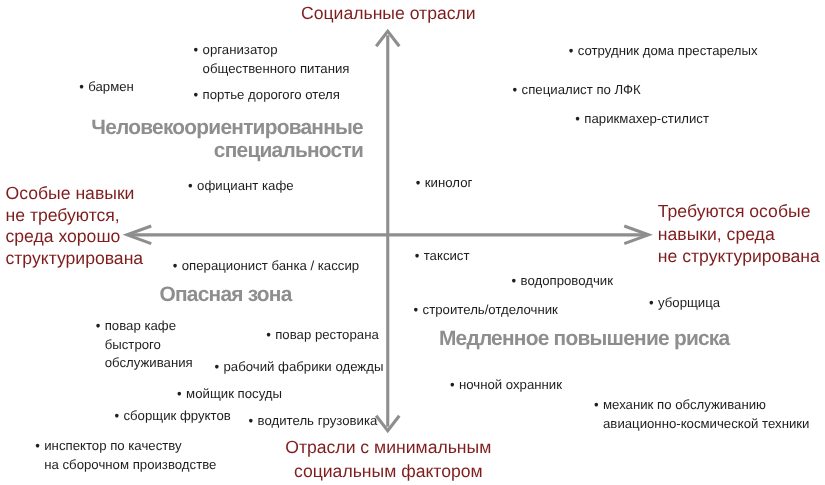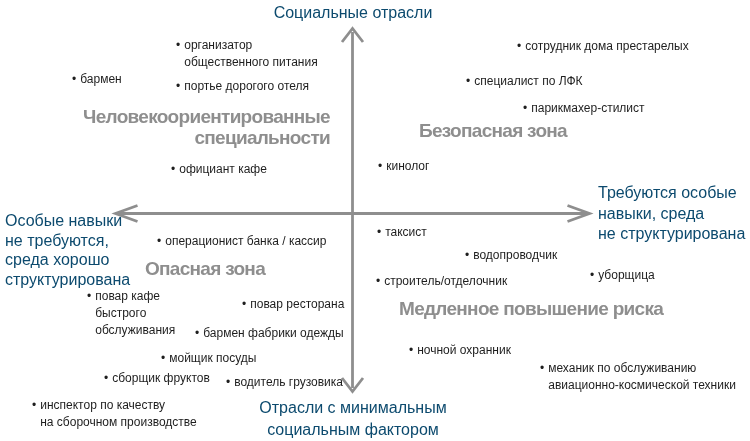--- a/index.html
+++ b/index.html
@@ -18,21 +18,21 @@
     }
     .axes {
       position: absolute;
       left: 0;
       top: 0;
     }
     .axis-label {
       position: absolute;
       font-size: 16px;
       line-height: 19.5px;
-      color: #0c4a6e;
+      color: #7f1d1d;
       white-space: pre-line;
     }
     .axis-label.center { text-align: center; }
     .q-title {
       position: absolute;
       font-size: 19px;
       font-weight: bold;
       letter-spacing: -0.7px;
       line-height: 21px;
       color: #8e8e8e;
@@ -66,31 +66,30 @@
       <path d="M342,42 L352.5,28.5 L363,42"></path>
       <path d="M342,378 L352.5,391.5 L363,378"></path>
       <path d="M137.5,205.5 L115.5,213.5 L137.5,221.5"></path>
       <path d="M567.5,205.5 L589.5,213.5 L567.5,221.5"></path>
     </g>
   </svg>
 
   <div class="axis-label center" style="left:248px; top:3px; width:210px;">Социальные отрасли</div>
   <div class="axis-label center" style="left:247px; top:397px; width:212px; line-height:21.5px;">Отрасли с минимальным
 социальным фактором</div>
-  <div class="axis-label" style="left:5px; top:167px;margin-top:44px;">Особые навыки
+  <div class="axis-label" style="left:5px; top:167px;">Особые навыки
 не требуются,
 среда хорошо
 структурирована</div>
   <div class="axis-label" style="left:598px; top:183px; line-height:20.5px;">Требуются особые
 навыки, среда
 не структурирована</div>
 
   <div class="q-title" style="left:83px; top:106px;text-align:right;">Человекоориентированные
 специальности</div>
-  <div class="q-title" style="left:419px; top:120px;">Безопасная зона</div>
   <div class="q-title" style="left:399px; top:298px;">Медленное повышение риска</div>
   <div class="q-title" style="left:145px; top:258px;">Опасная зона</div>
 
   <div class="item" style="left:176px; top:37px;">
     <span class="b">•</span>
     <span class="t">организатор
 общественного питания</span>
   </div>
   <div class="item" style="left:72px; top:71px;">
     <span class="b">•</span>
@@ -131,21 +130,21 @@
     <span class="t">повар кафе
 быстрого
 обслуживания</span>
   </div>
   <div class="item" style="left:242px; top:296px;">
     <span class="b">•</span>
     <span class="t">повар ресторана</span>
   </div>
   <div class="item" style="left:195px; top:325px;">
     <span class="b">•</span>
-    <span class="t">бармен фабрики одежды</span>
+    <span class="t">рабочий фабрики одежды</span>
   </div>
   <div class="item" style="left:161px; top:350px;">
     <span class="b">•</span>
     <span class="t">мойщик посуды</span>
   </div>
   <div class="item" style="left:104px; top:370px;">
     <span class="b">•</span>
     <span class="t">сборщик фруктов</span>
   </div>
   <div class="item" style="left:226px; top:374px;">

